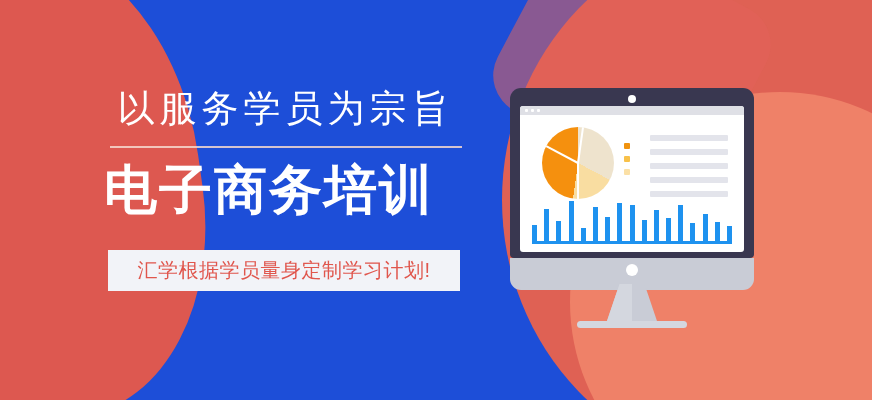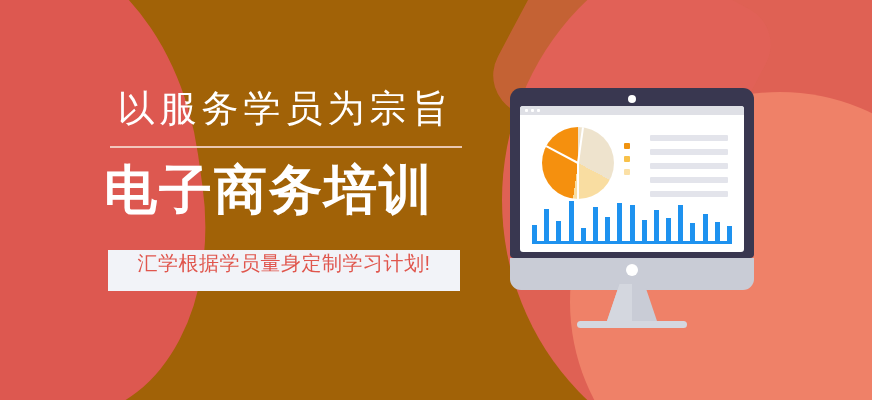--- a/index.html
+++ b/index.html
@@ -6,21 +6,21 @@
   html,body { width:872px; height:400px; }
   body {
     font-family:"Liberation Sans","DejaVu Sans",sans-serif;
     background:#d94a44;
     overflow:hidden;
   }
 
   #banner {
     position:relative;
     width:872px; height:400px;
-    background:#a16207;
+    background:#1d4ed8;
     overflow:hidden;
   }
 
   
   .bg-layer { position:absolute; inset:0; overflow:hidden; }
 
   .blob-left {
     position:absolute;
     left:-130px; top:-60px;
     width:330px; height:480px;
@@ -88,20 +88,21 @@
     letter-spacing:2px;
     line-height:1.12;
     white-space:nowrap;
   }
   .subtitle-box {
     position:absolute;
     left:108px; top:250px;
     width:352px; height:41px;
     background:#f2f3f8;
     display:flex;
+    align-items:center;
     justify-content:center;
   }
   .subtitle-text {
     color:#e0564d;
     font-size:20px;
     font-weight:500;
     letter-spacing:.5px;
     white-space:nowrap;
   }
 

